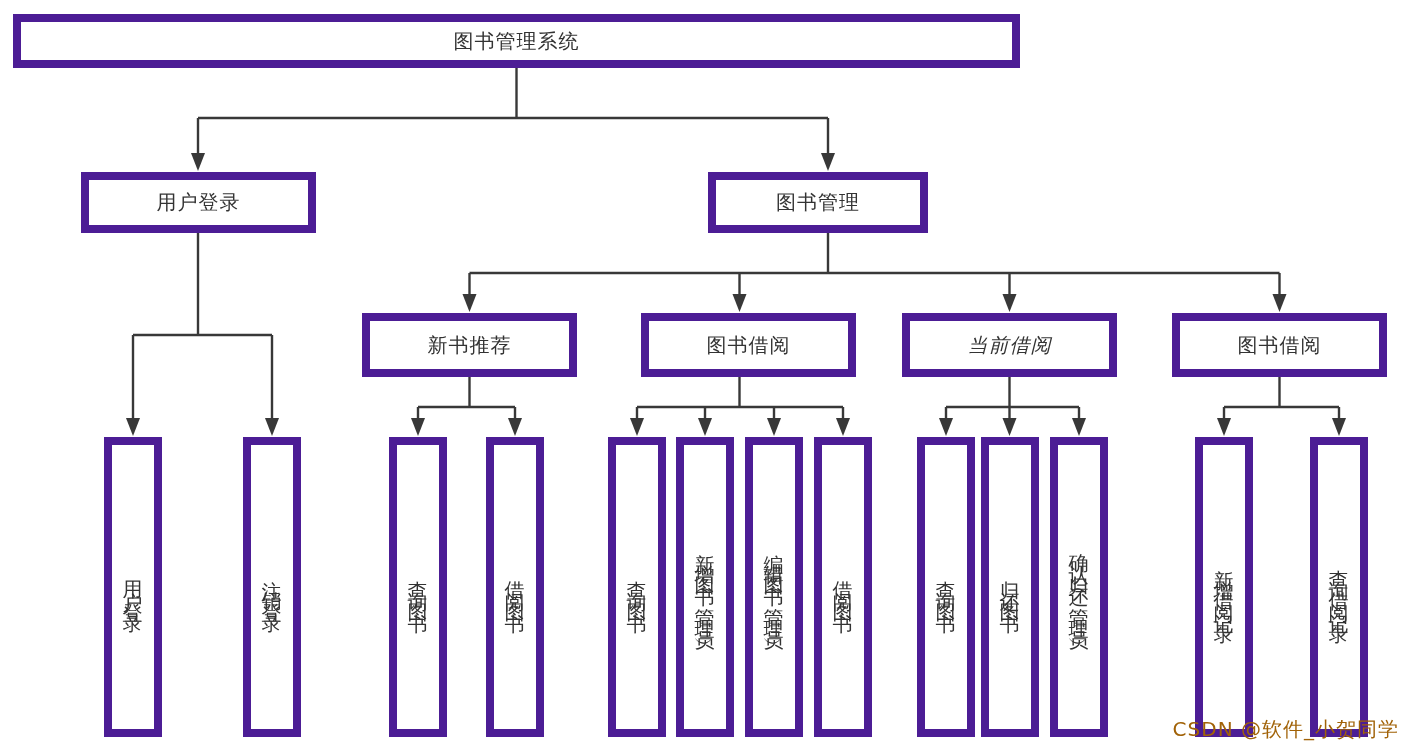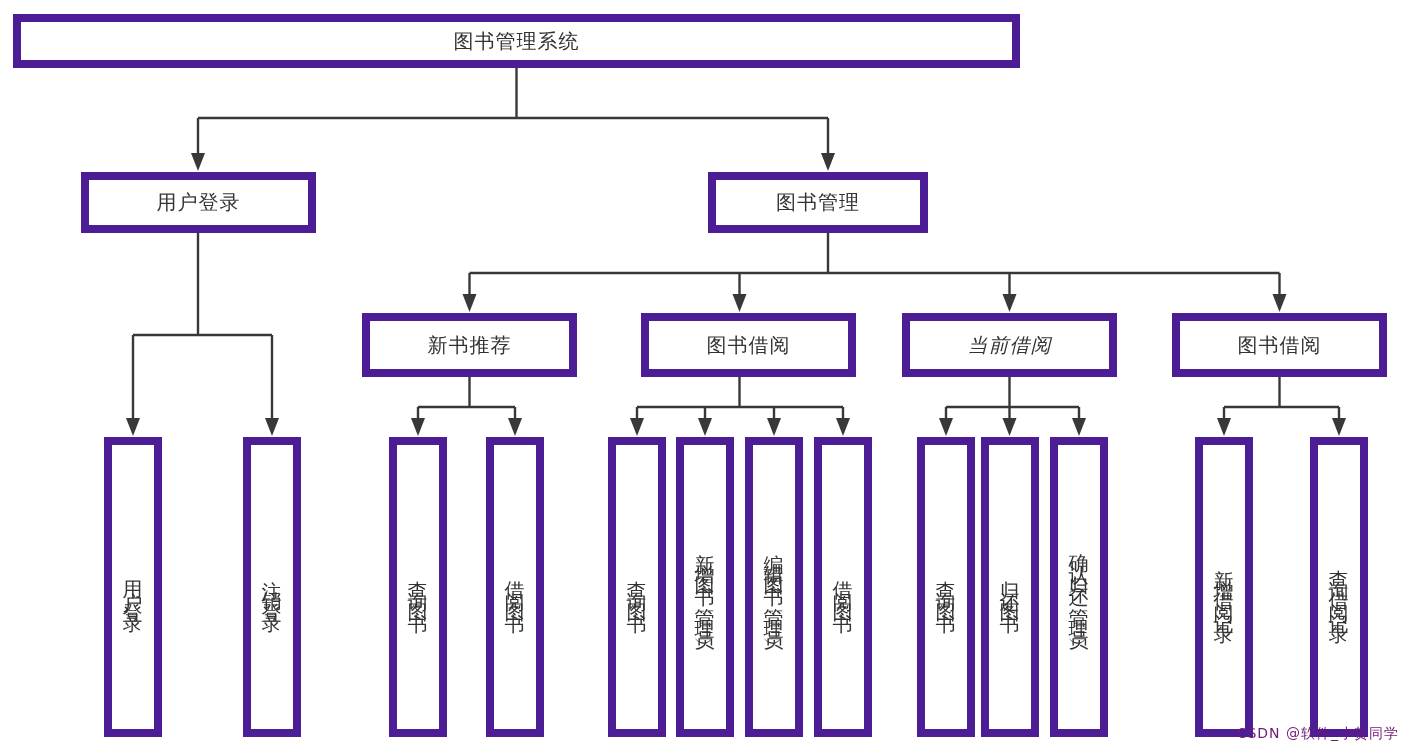--- a/index.html
+++ b/index.html
@@ -35,22 +35,22 @@
     text-orientation: mixed;
     font-size: 20px;
     letter-spacing: 11px;
     line-height: 1;
     white-space: nowrap;
   }
   .watermark {
     position: absolute;
     right: 6px;
     bottom: 4px;
-    font-size: 14px;
-    color: #701a75;
+    font-size: 20px;
+    color: #a16207;
     letter-spacing: 1px;
     z-index: 10;
     white-space: nowrap;
   }
 </style>
 </head>
 <body>
 
 <div class="canvas">
 

